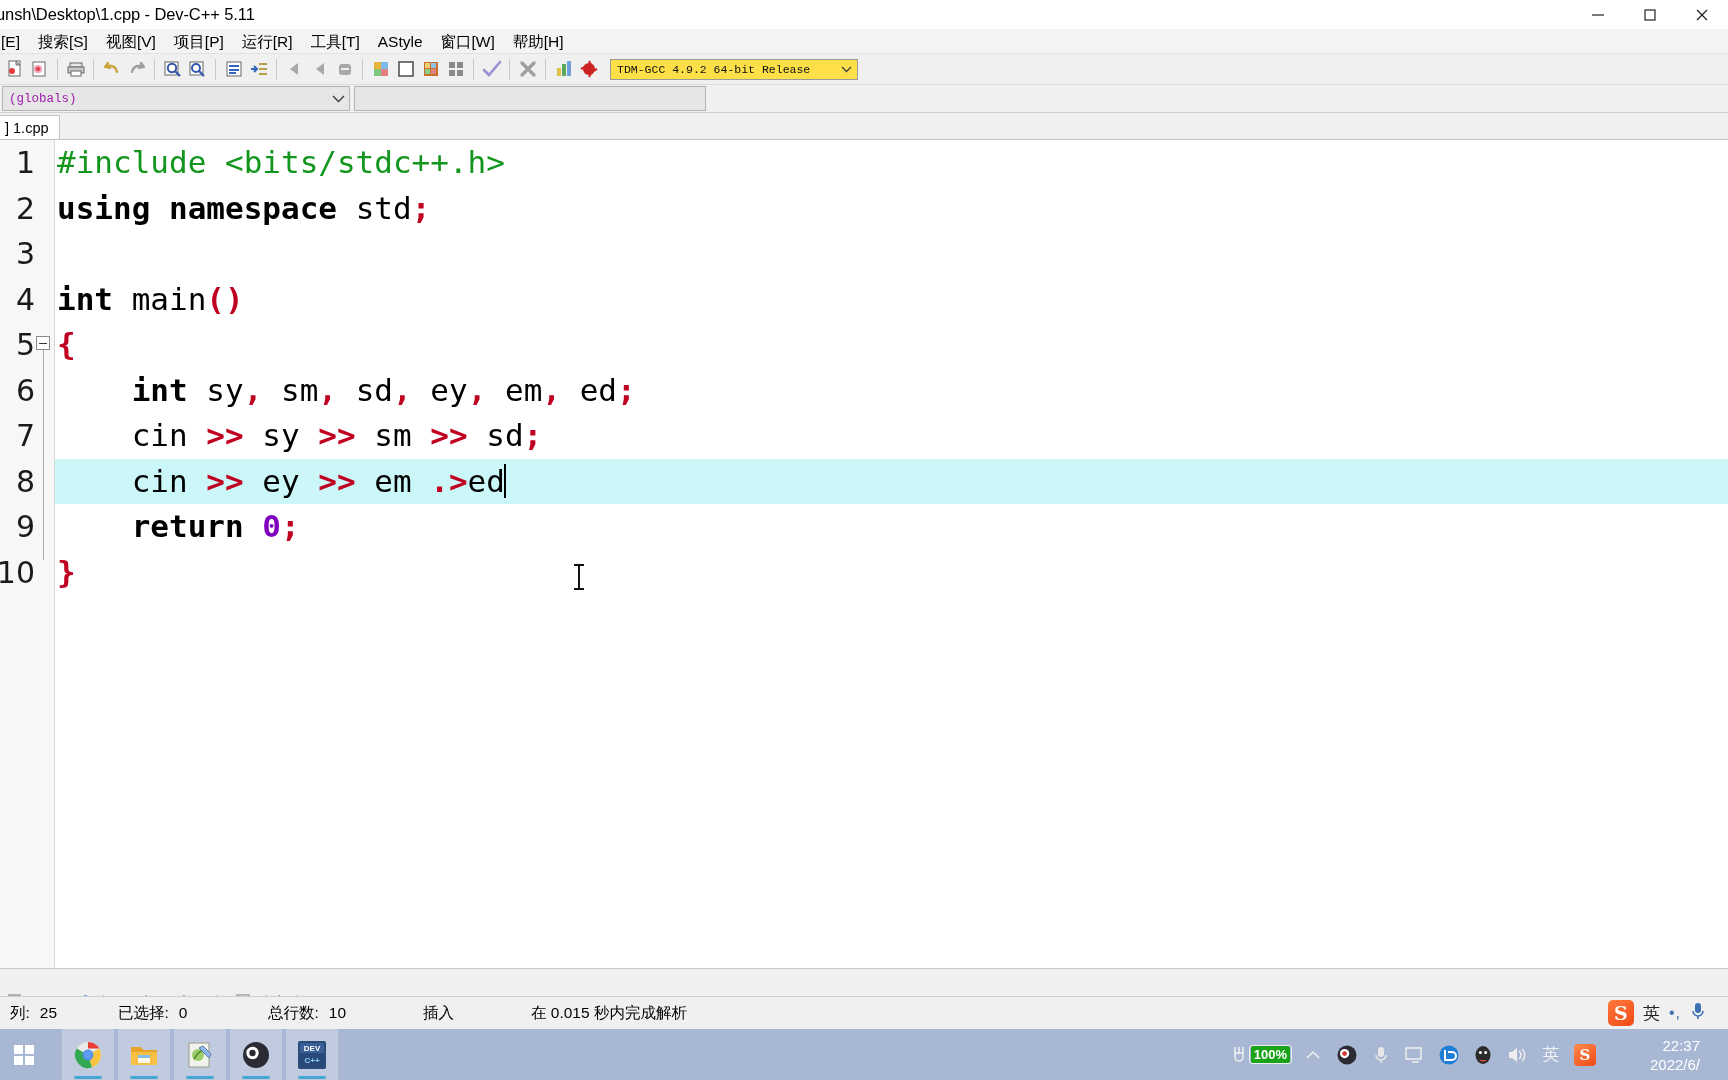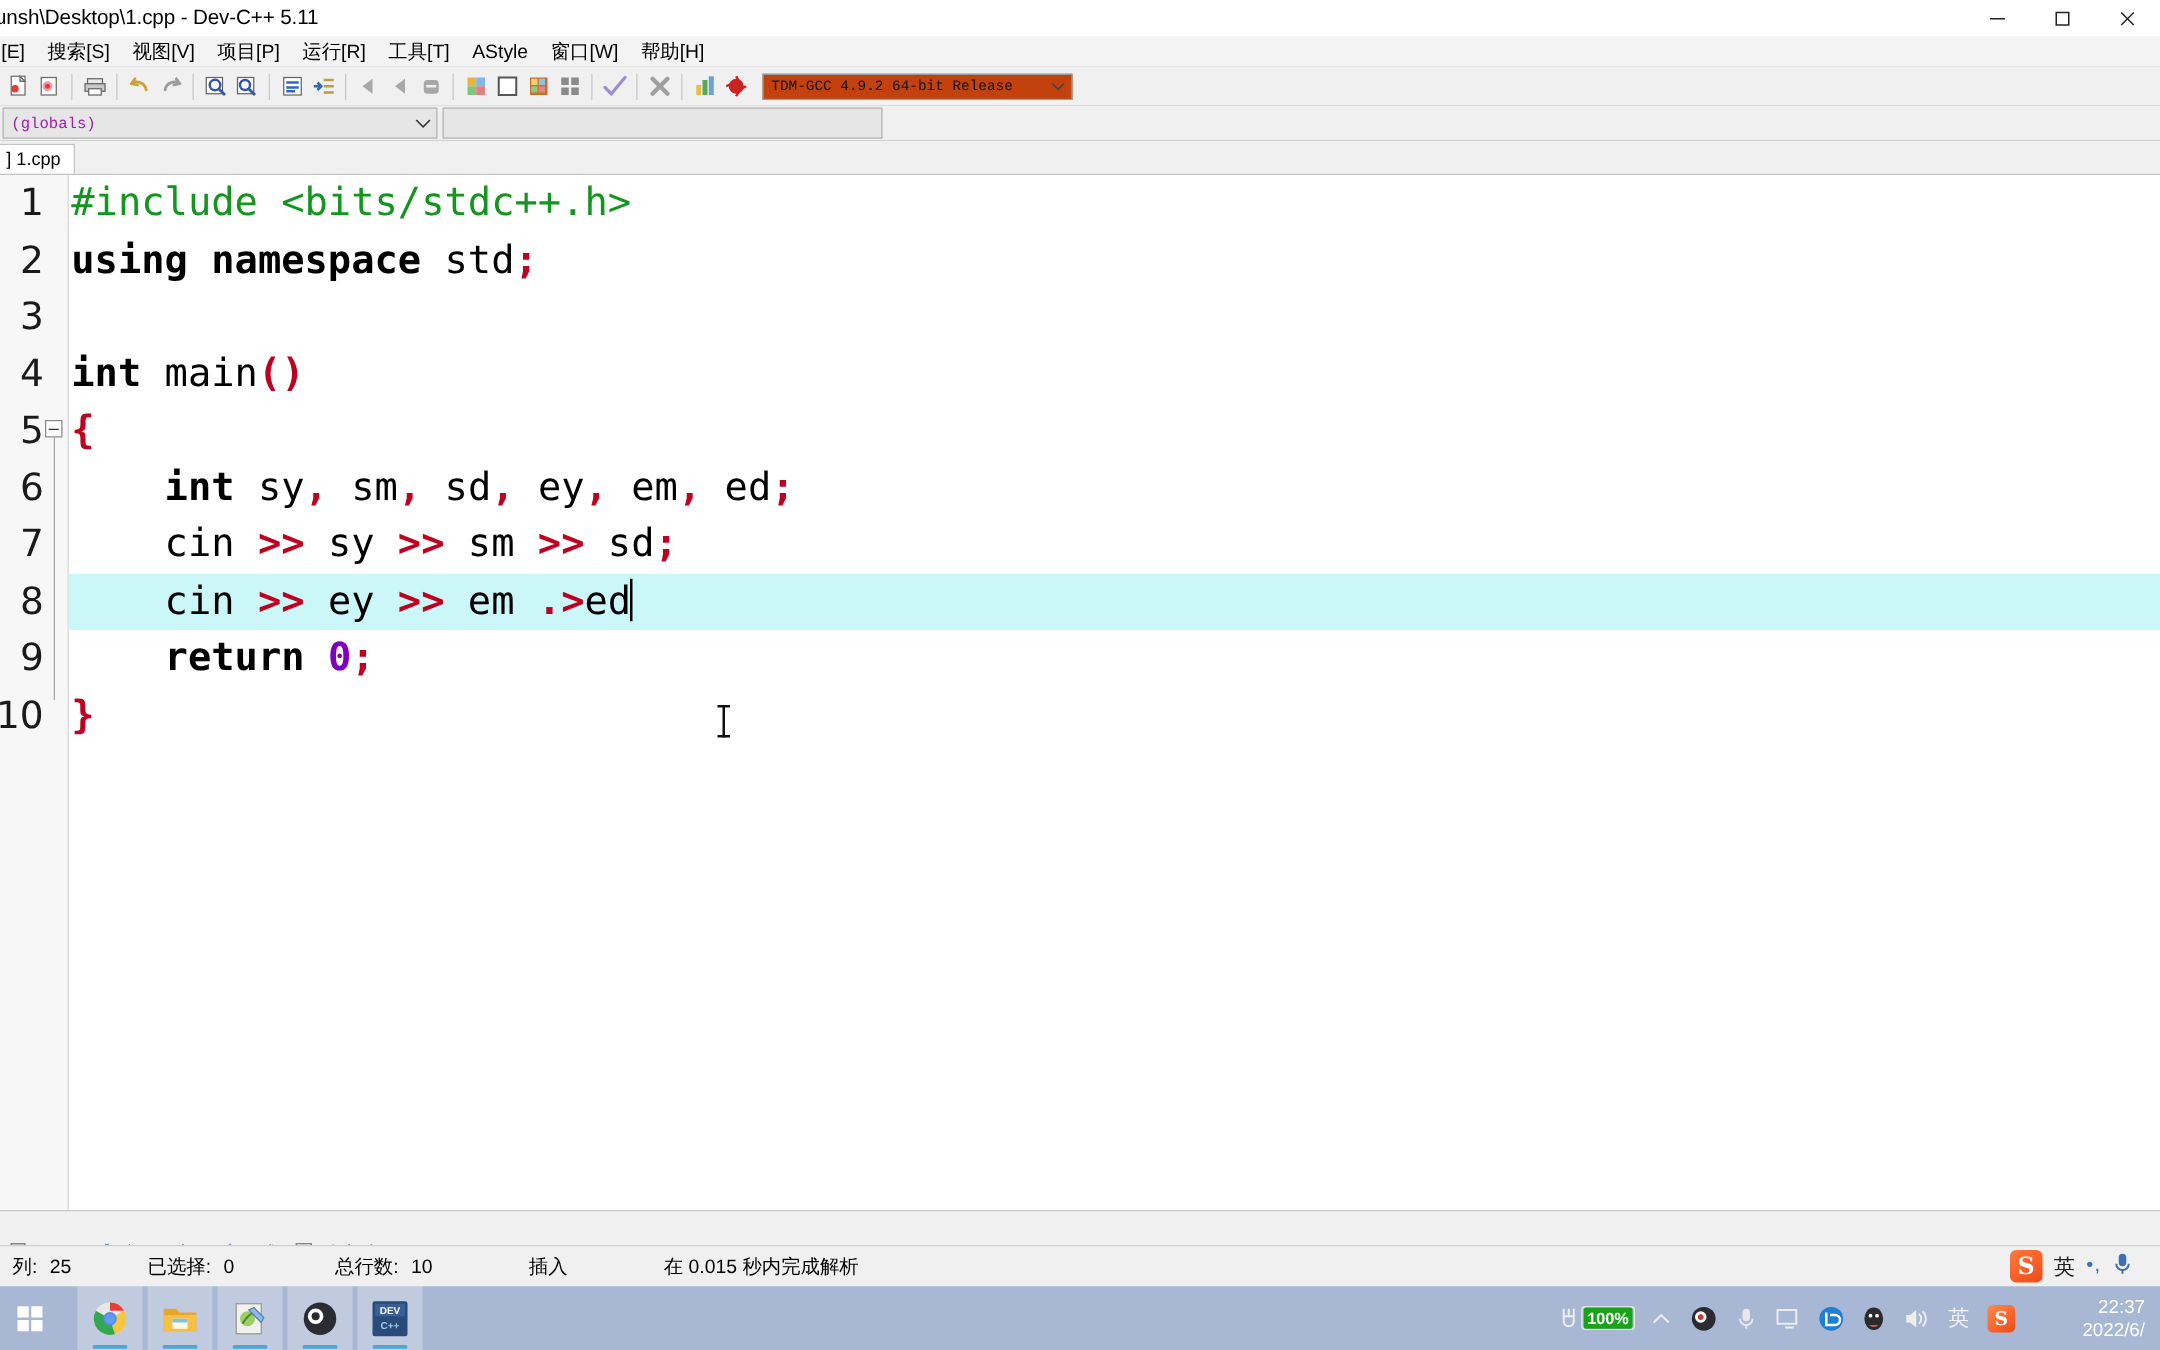--- a/index.html
+++ b/index.html
@@ -53,21 +53,21 @@
   .tb-group { display: flex; align-items: center; }
   .tb-sep { width: 1px; height: 21px; background: #c8c8c8; margin: 0 5px; }
   .tb-btn {
     width: 25px; height: 25px; display: flex; align-items: center;
     justify-content: center; position: relative;
   }
   .tb-btn svg { display:block; }
 
   .combo-compiler {
     width: 248px; height: 21px; margin-left: 9px;
-    border: 1px solid #9a9a9a; background: #c2410c;
+    border: 1px solid #9a9a9a; background: #fde047;
     display: flex; align-items: center; position: relative;
     font-family: "Liberation Mono", monospace; font-size: 11.5px; color: #111;
   }
   .combo-compiler .val { padding-left: 6px; white-space: nowrap; }
   .combo-arrow {
     position: absolute; right: 2px; top: 0; height: 19px; width: 18px;
     display: flex; align-items: center; justify-content: center;
   }
 
   
@@ -229,21 +229,21 @@
     width: 52px; height: 51px; display: flex; align-items: center;
     justify-content: center; position: relative;
   }
   .tb-app.active { background: rgba(255,255,255,0.28); }
   .tb-app .underbar {
     position: absolute; bottom: 1px; left: 12px; width: 28px; height: 3px;
     background: #4aa7d8; border-radius: 2px;
   }
   .tray {
     position: absolute; right: 0; top: 0; height: 51px;
-    display: flex; align-items: center; gap: 0px; padding-right: 8px;
+    display: flex; align-items: center; gap: 0px; padding-right: 24px;
   }
   .tray-ico {
     width: 34px; height: 51px; display: flex; align-items: center;
     justify-content: center; color: #f4f4f4; font-size: 16px;
   }
   .battery-pill {
     display: flex; align-items: center; margin-right: 4px;
   }
   .batt-pct {
     background: #19a319; color: #fff; font-size: 13px; font-weight: bold;

